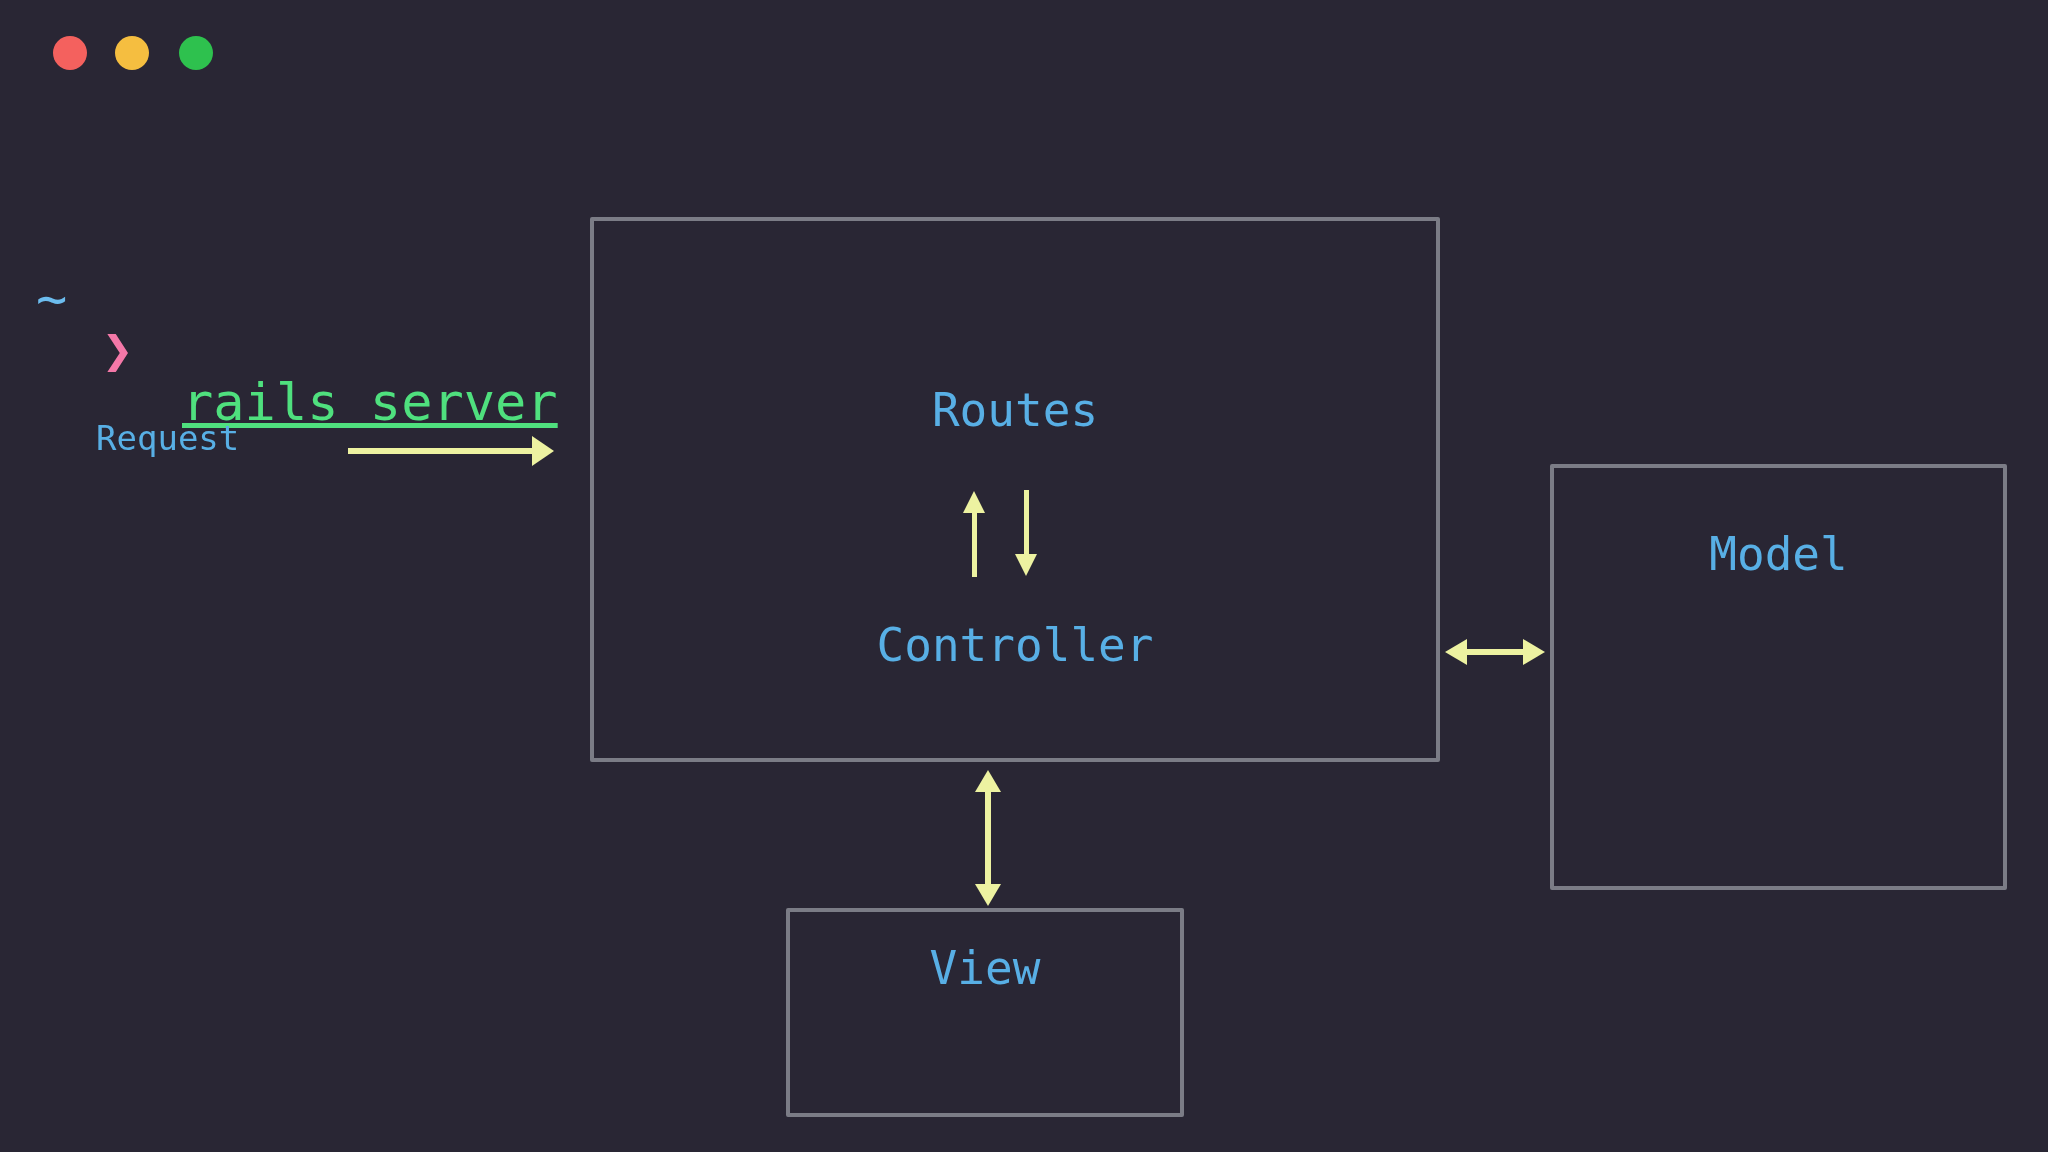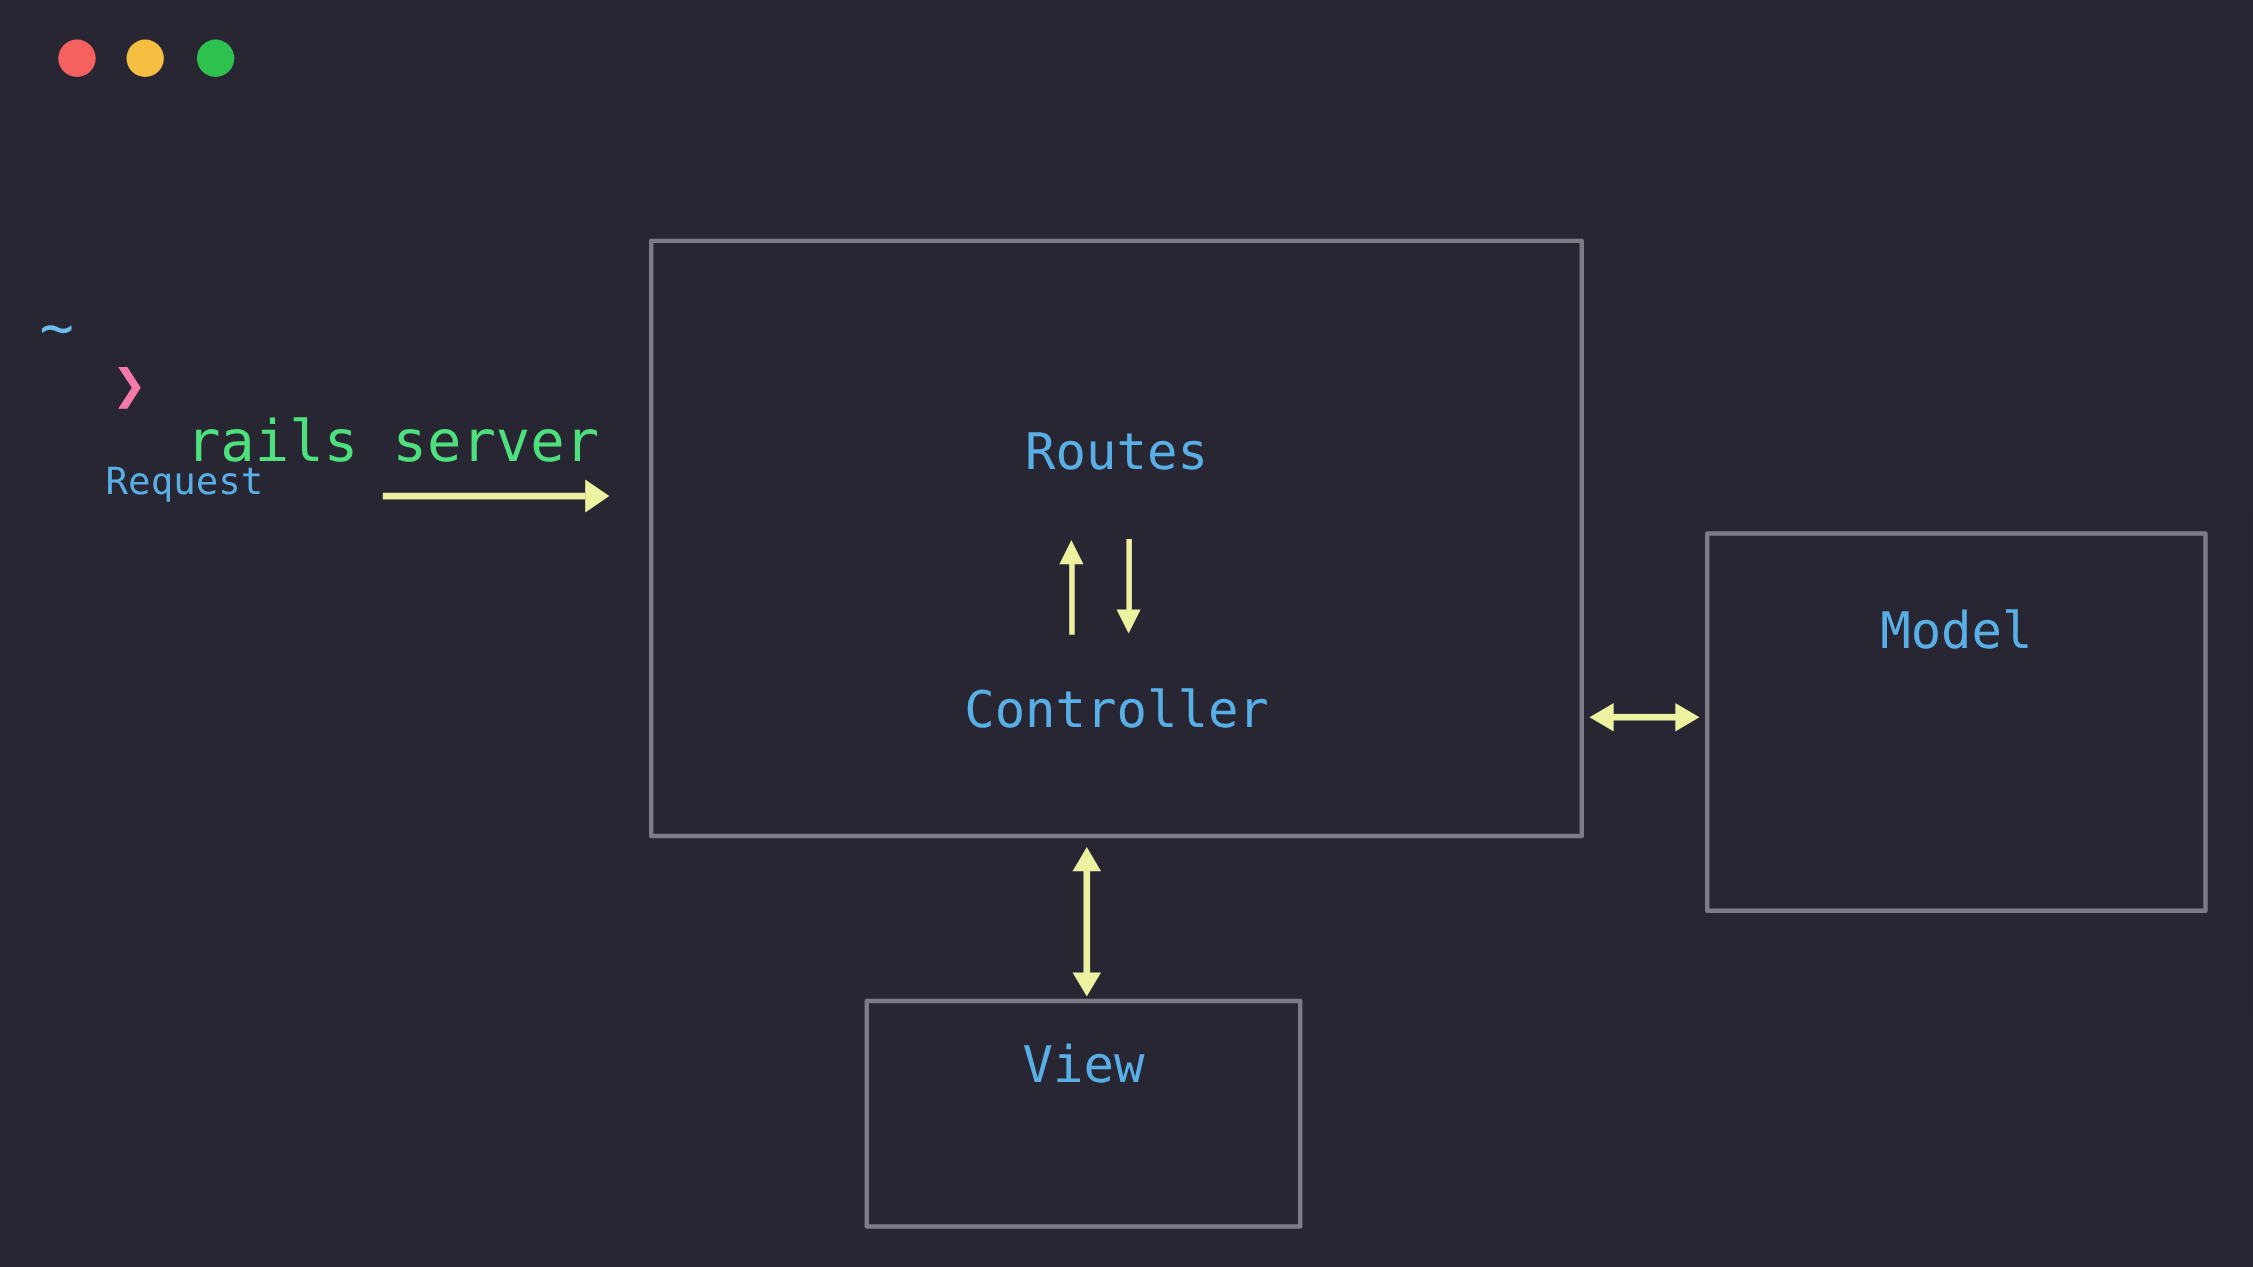--- a/index.html
+++ b/index.html
@@ -39,41 +39,41 @@
   .light.green  { left: 126px; background: var(--traffic-green); }
 
   
   .terminal-line {
     position: absolute; left: 36px; top: 220px;
     height: 56px; width: 620px;
     font-size: 52px; line-height: 1; white-space: pre;
   }
   .terminal-line .tilde   { position: absolute; left: 0;    color: var(--prompt-blue); }
   .terminal-line .chevron { position: absolute; left: 66px; color: var(--prompt-pink); font-weight: bold; }
-  .terminal-line .command { position: absolute; left: 133px; color: var(--prompt-green); }
+  .terminal-line .command { position: absolute; left: 146px; color: var(--prompt-green); text-decoration: underline; }
 
   
   .request-label {
     position: absolute; left: 96px; top: 421px;
     font-size: 34px; line-height: 1; color: var(--label-blue);
   }
   .box-label {
     position: absolute; left: 0; right: 0; text-align: center;
     font-size: 46px; line-height: 1; color: var(--label-blue);
   }
 
   
   .dbox {
     position: absolute;
     border: 4px solid var(--box-border);
     border-radius: 2px;
     background: transparent;
   }
   .router-box { left: 590px; top: 217px; width: 850px; height: 545px; }
-  .model-box  { left: 1550px; top: 483px; width: 457px; height: 347px; }
+  .model-box  { left: 1550px; top: 464px; width: 457px; height: 426px; }
   .view-box   { left: 786px; top: 908px; width: 398px; height: 209px; }
 
   .routes-label     { top: 166px; }
   .controller-label { top: 401px; }
   .model-label      { top: 63px; }
   .view-label       { top: 33px; }
 
   
   .arrow { position: absolute; }
   .arrow .shaft { position: absolute; background: var(--arrow-yellow); }

